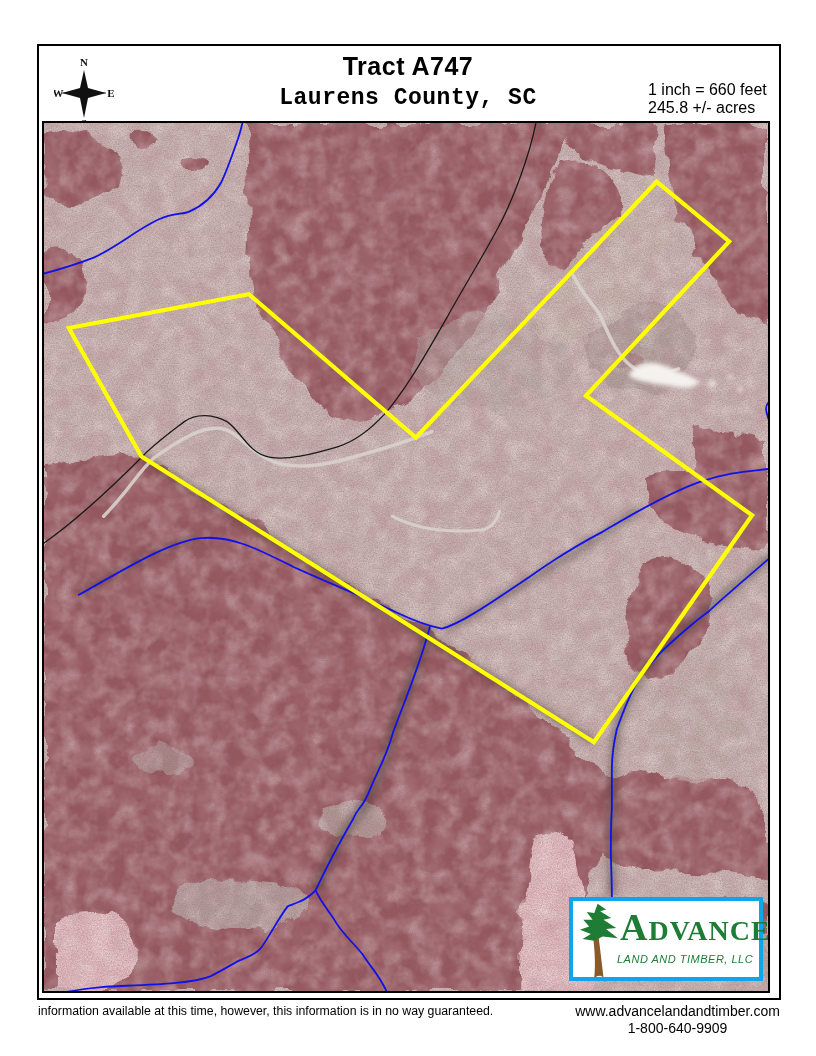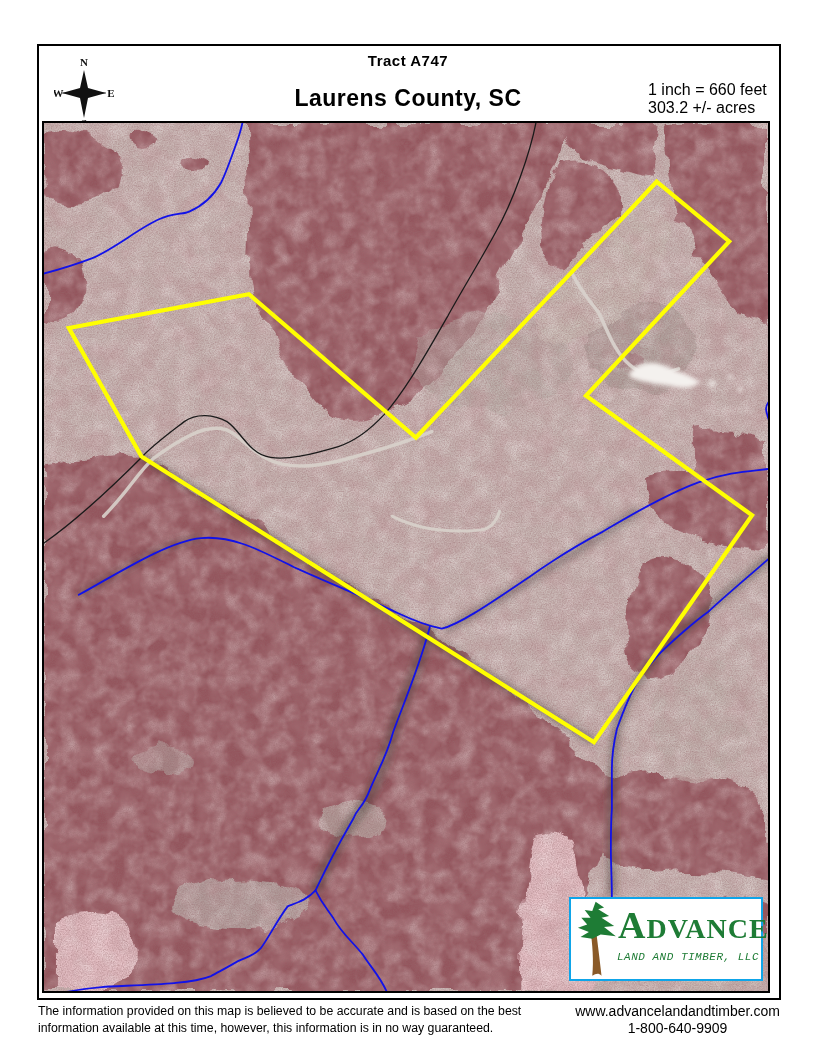--- a/index.html
+++ b/index.html
@@ -1,36 +1,36 @@
 <!DOCTYPE html>
 <html><head>
 <meta charset="utf-8">
 <style>
   html,body{margin:0;padding:0;background:#ffffff;}
   body{width:816px;height:1056px;position:relative;overflow:hidden;
        font-family:"Liberation Sans",sans-serif;color:#000;}
   .page-border{position:absolute;left:37px;top:44px;width:744px;height:956px;
        border:2px solid #000;box-sizing:border-box;background:#fff;}
   .title-line1{position:absolute;left:0;top:52px;width:816px;text-align:center;
-       font-size:15px;font-weight:bold;letter-spacing:0.5px;}
+       font-size:25px;font-weight:bold;letter-spacing:0.5px;}
   .title-line2{position:absolute;left:0;top:85px;width:816px;text-align:center;
-       font-size:23px;font-weight:bold;letter-spacing:0.5px;}
+       font-size:23px;font-weight:bold;letter-spacing:0.5px;font-family:Liberation Mono, monospace;}
   .scale-block{position:absolute;left:648px;top:81px;font-size:16px;line-height:18px;white-space:nowrap;}
   .compass{position:absolute;left:54px;top:56px;}
   .compass text{font-family:"Liberation Serif",serif;font-size:11px;font-weight:bold;fill:#111;}
   .map-frame{position:absolute;left:42px;top:121px;width:728px;height:872px;
        border:2px solid #000;box-sizing:border-box;background:#c8b7b4;}
   .map-frame svg{display:block;width:100%;height:100%;}
   .logo-box{position:absolute;left:569px;top:897px;width:194px;height:84px;
-       background:#fff;border:2px solid #0ea5e9;box-sizing:border-box;z-index:5;}
+       background:#fff;border:4px solid #0ea5e9;box-sizing:border-box;z-index:5;}
   .logo-name{position:absolute;left:47px;top:6px;font-family:"Liberation Serif",serif;
        font-weight:bold;font-size:28px;color:#1e7c35;letter-spacing:1px;line-height:40px;}
   .logo-name::first-letter{font-size:38px;}
-  .logo-sub{position:absolute;left:44px;top:52px;width:146px;text-align:center;
-       font-family:Liberation Mono, monospace;font-style:italic;font-size:11px;
+  .logo-sub{position:absolute;left:44px;top:52px;width:146px;text-align:left;
+       font-family:Liberation Sans, sans-serif;font-style:italic;font-size:11px;
        letter-spacing:0.5px;color:#1e7c35;white-space:nowrap;}
   .footer-left{position:absolute;left:38px;top:1003px;font-size:12.3px;line-height:16.5px;}
   .footer-right{position:absolute;left:575px;top:1003px;width:205px;text-align:center;
        font-size:14px;line-height:16.5px;}
 </style>
 </head>
 <body>
 
 <div class="page-border"></div>
 
@@ -41,21 +41,21 @@
   <text x="30" y="71" text-anchor="middle">S</text>
   <text x="4" y="41" text-anchor="middle">W</text>
   <text x="57" y="41" text-anchor="middle">E</text>
 </svg>
 
 <div class="title-line1">Tract A747</div>
 <div class="title-line2">Laurens County, SC</div>
 
 <div class="scale-block">
   <div>1 inch = 660 feet</div>
-  <div>303.2 +/- acres</div>
+  <div>245.8 +/- acres</div>
 </div>
 
 <div class="map-frame">
 <svg viewBox="0 0 728 872" preserveAspectRatio="none">
   <defs>
     <filter id="disp" x="-10%" y="-10%" width="120%" height="120%">
       <feTurbulence type="fractalNoise" baseFrequency="0.031" numOctaves="4" seed="8" result="n"></feTurbulence>
       <feDisplacementMap in="SourceGraphic" in2="n" scale="20" xChannelSelector="R" yChannelSelector="G"></feDisplacementMap>
     </filter>
     <filter id="blur2">
@@ -166,19 +166,18 @@
 <div class="logo-box">
   <svg width="52" height="80" viewBox="0 0 60 95" style="position:absolute;left:2px;top:1px;">
     <path d="M22,90 C24,72 22,52 20,36 C19,26 21,16 25,10 L30,12 C27,20 26,30 27,40 C29,56 31,72 33,90 C29,86 26,88 22,90 Z" fill="#8a5a28"></path>
     <path d="M26,2 L36,9 L29,11 L42,19 L33,21 L48,31 L36,32 L50,43 L32,41 L22,46 L8,44 L18,38 L5,33 L16,29 L9,21 L20,21 L13,12 L22,13 Z" fill="#1e7c35"></path>
   </svg>
   <div class="logo-name">ADVANCE</div>
   <div class="logo-sub">LAND AND TIMBER, LLC</div>
 </div>
 
 <div class="footer-left">
-  <div>The information provided on this map is believed to be accurate and is based on the best</div>
   <div>information available at this time, however, this information is in no way guaranteed.</div>
 </div>
 <div class="footer-right">
   <div>www.advancelandandtimber.com</div>
   <div>1-800-640-9909</div>
 </div>
 
 </body></html>

